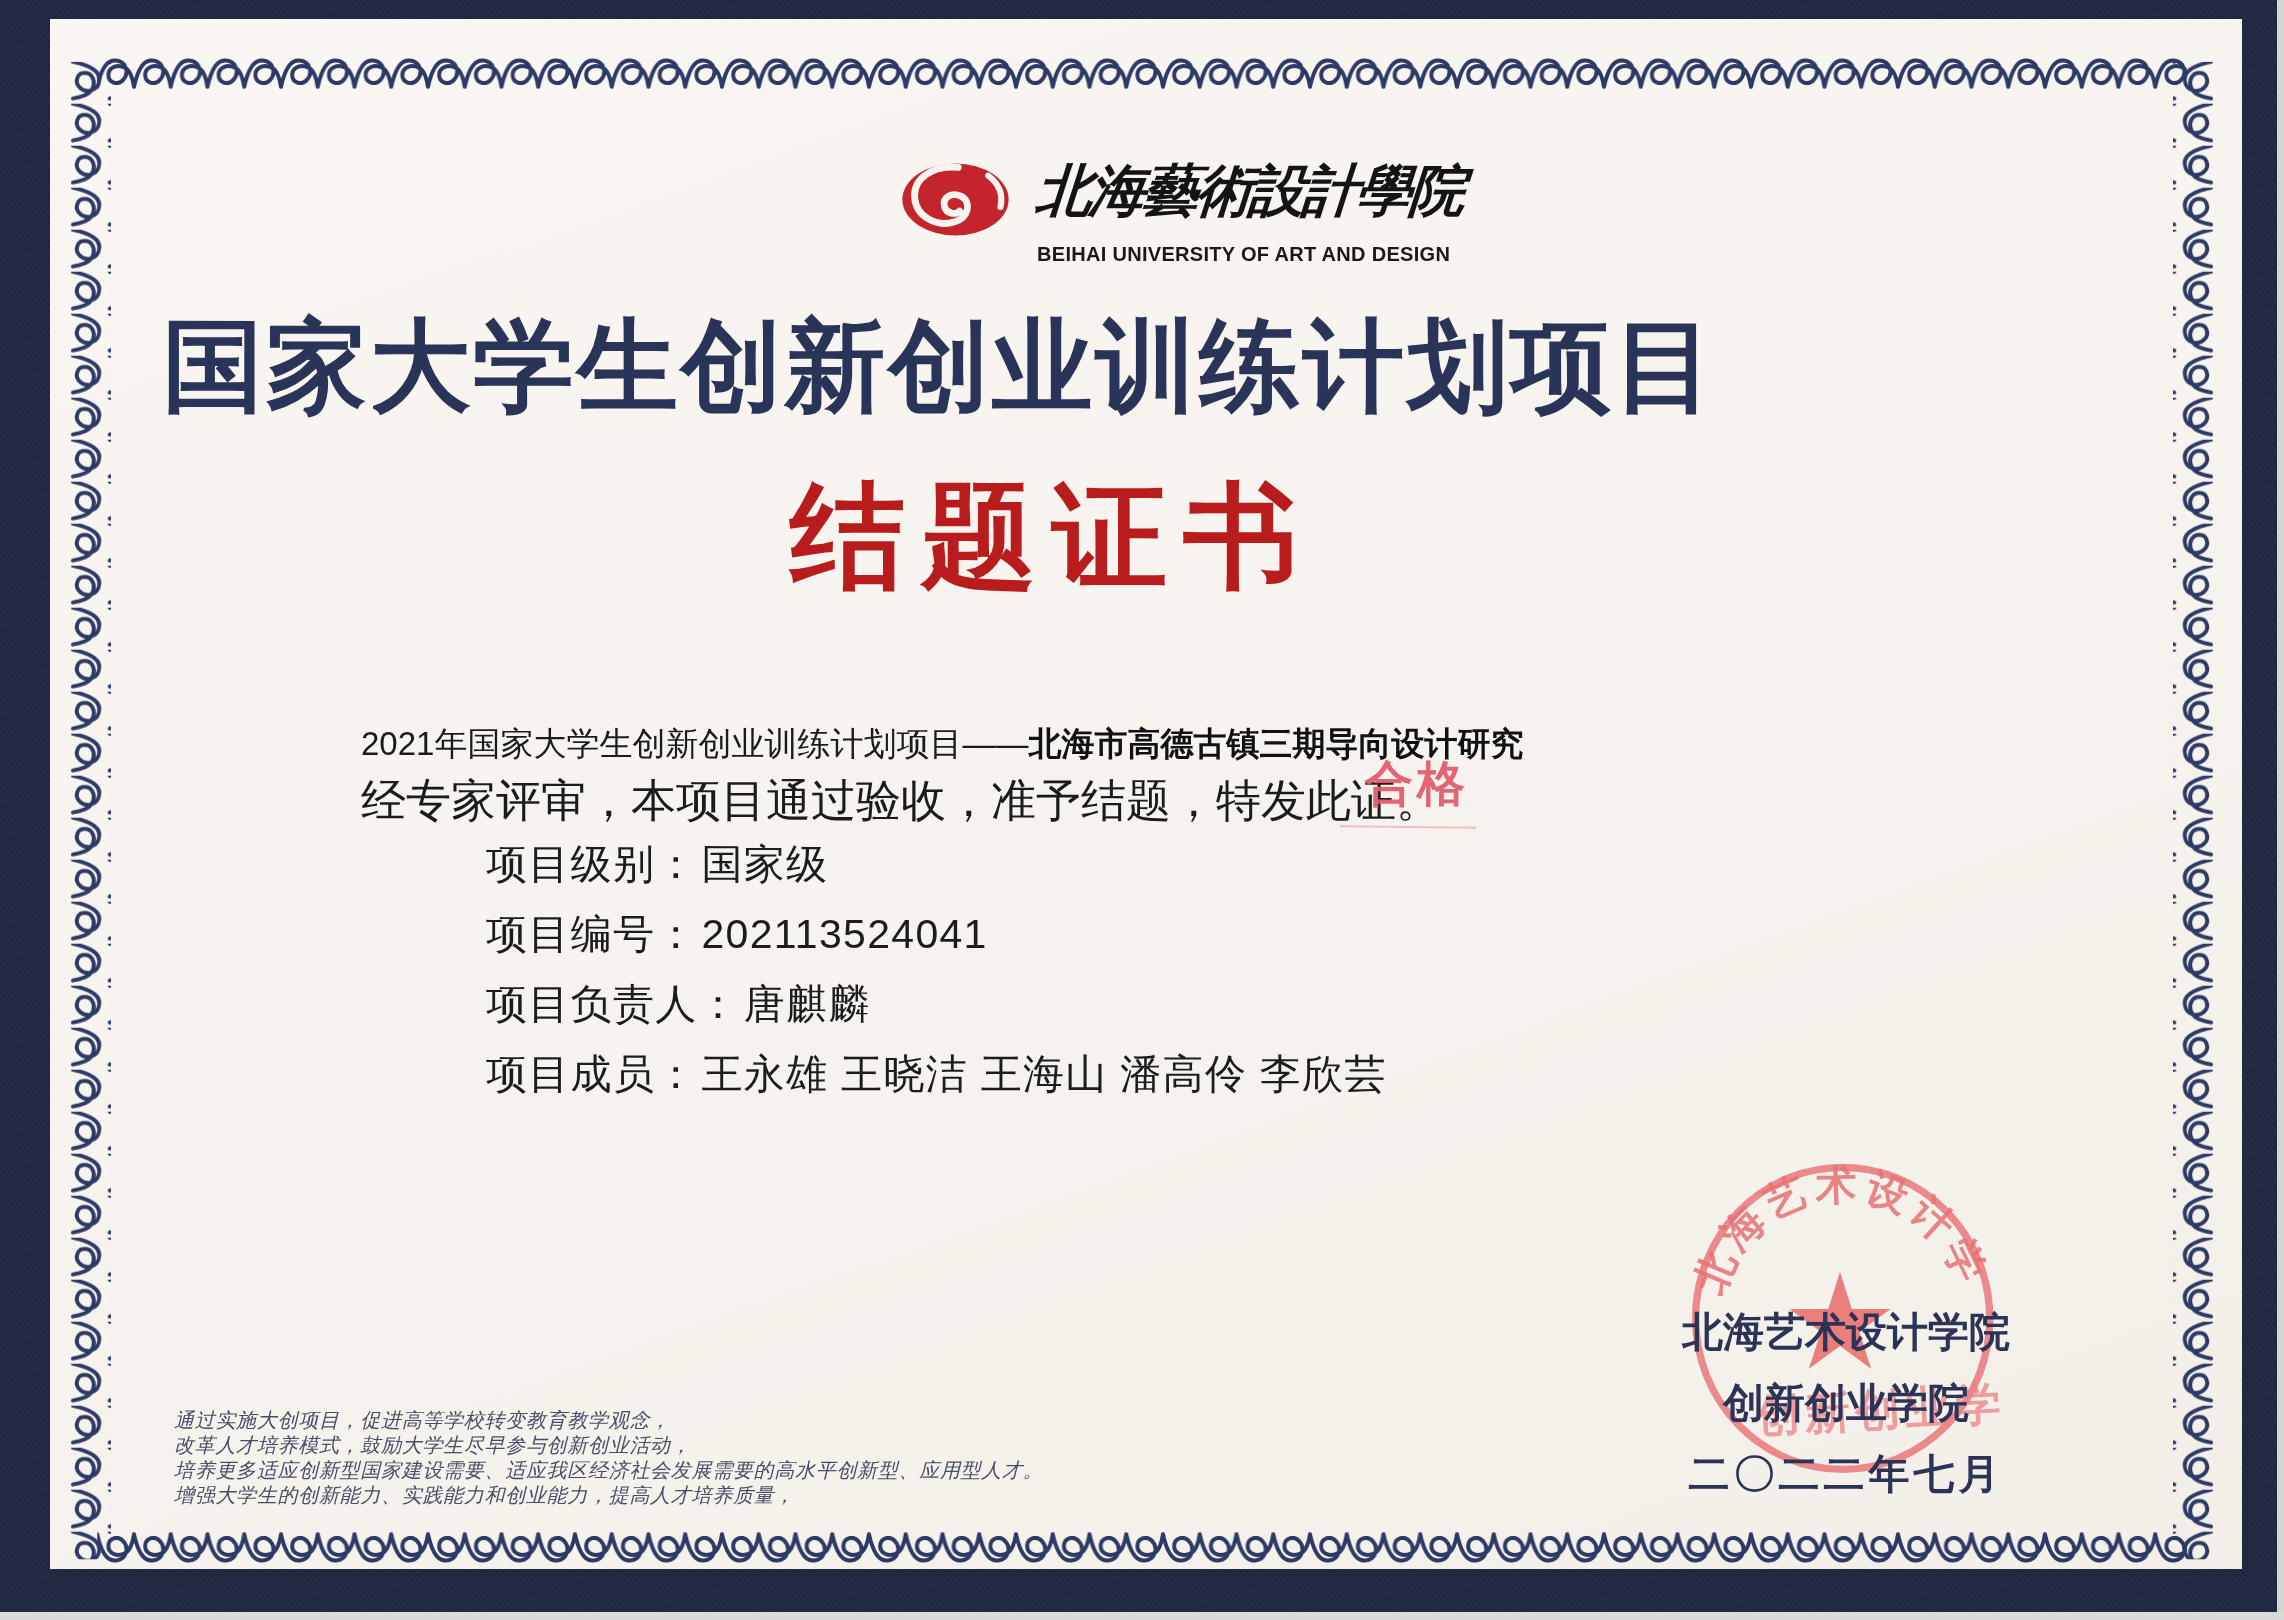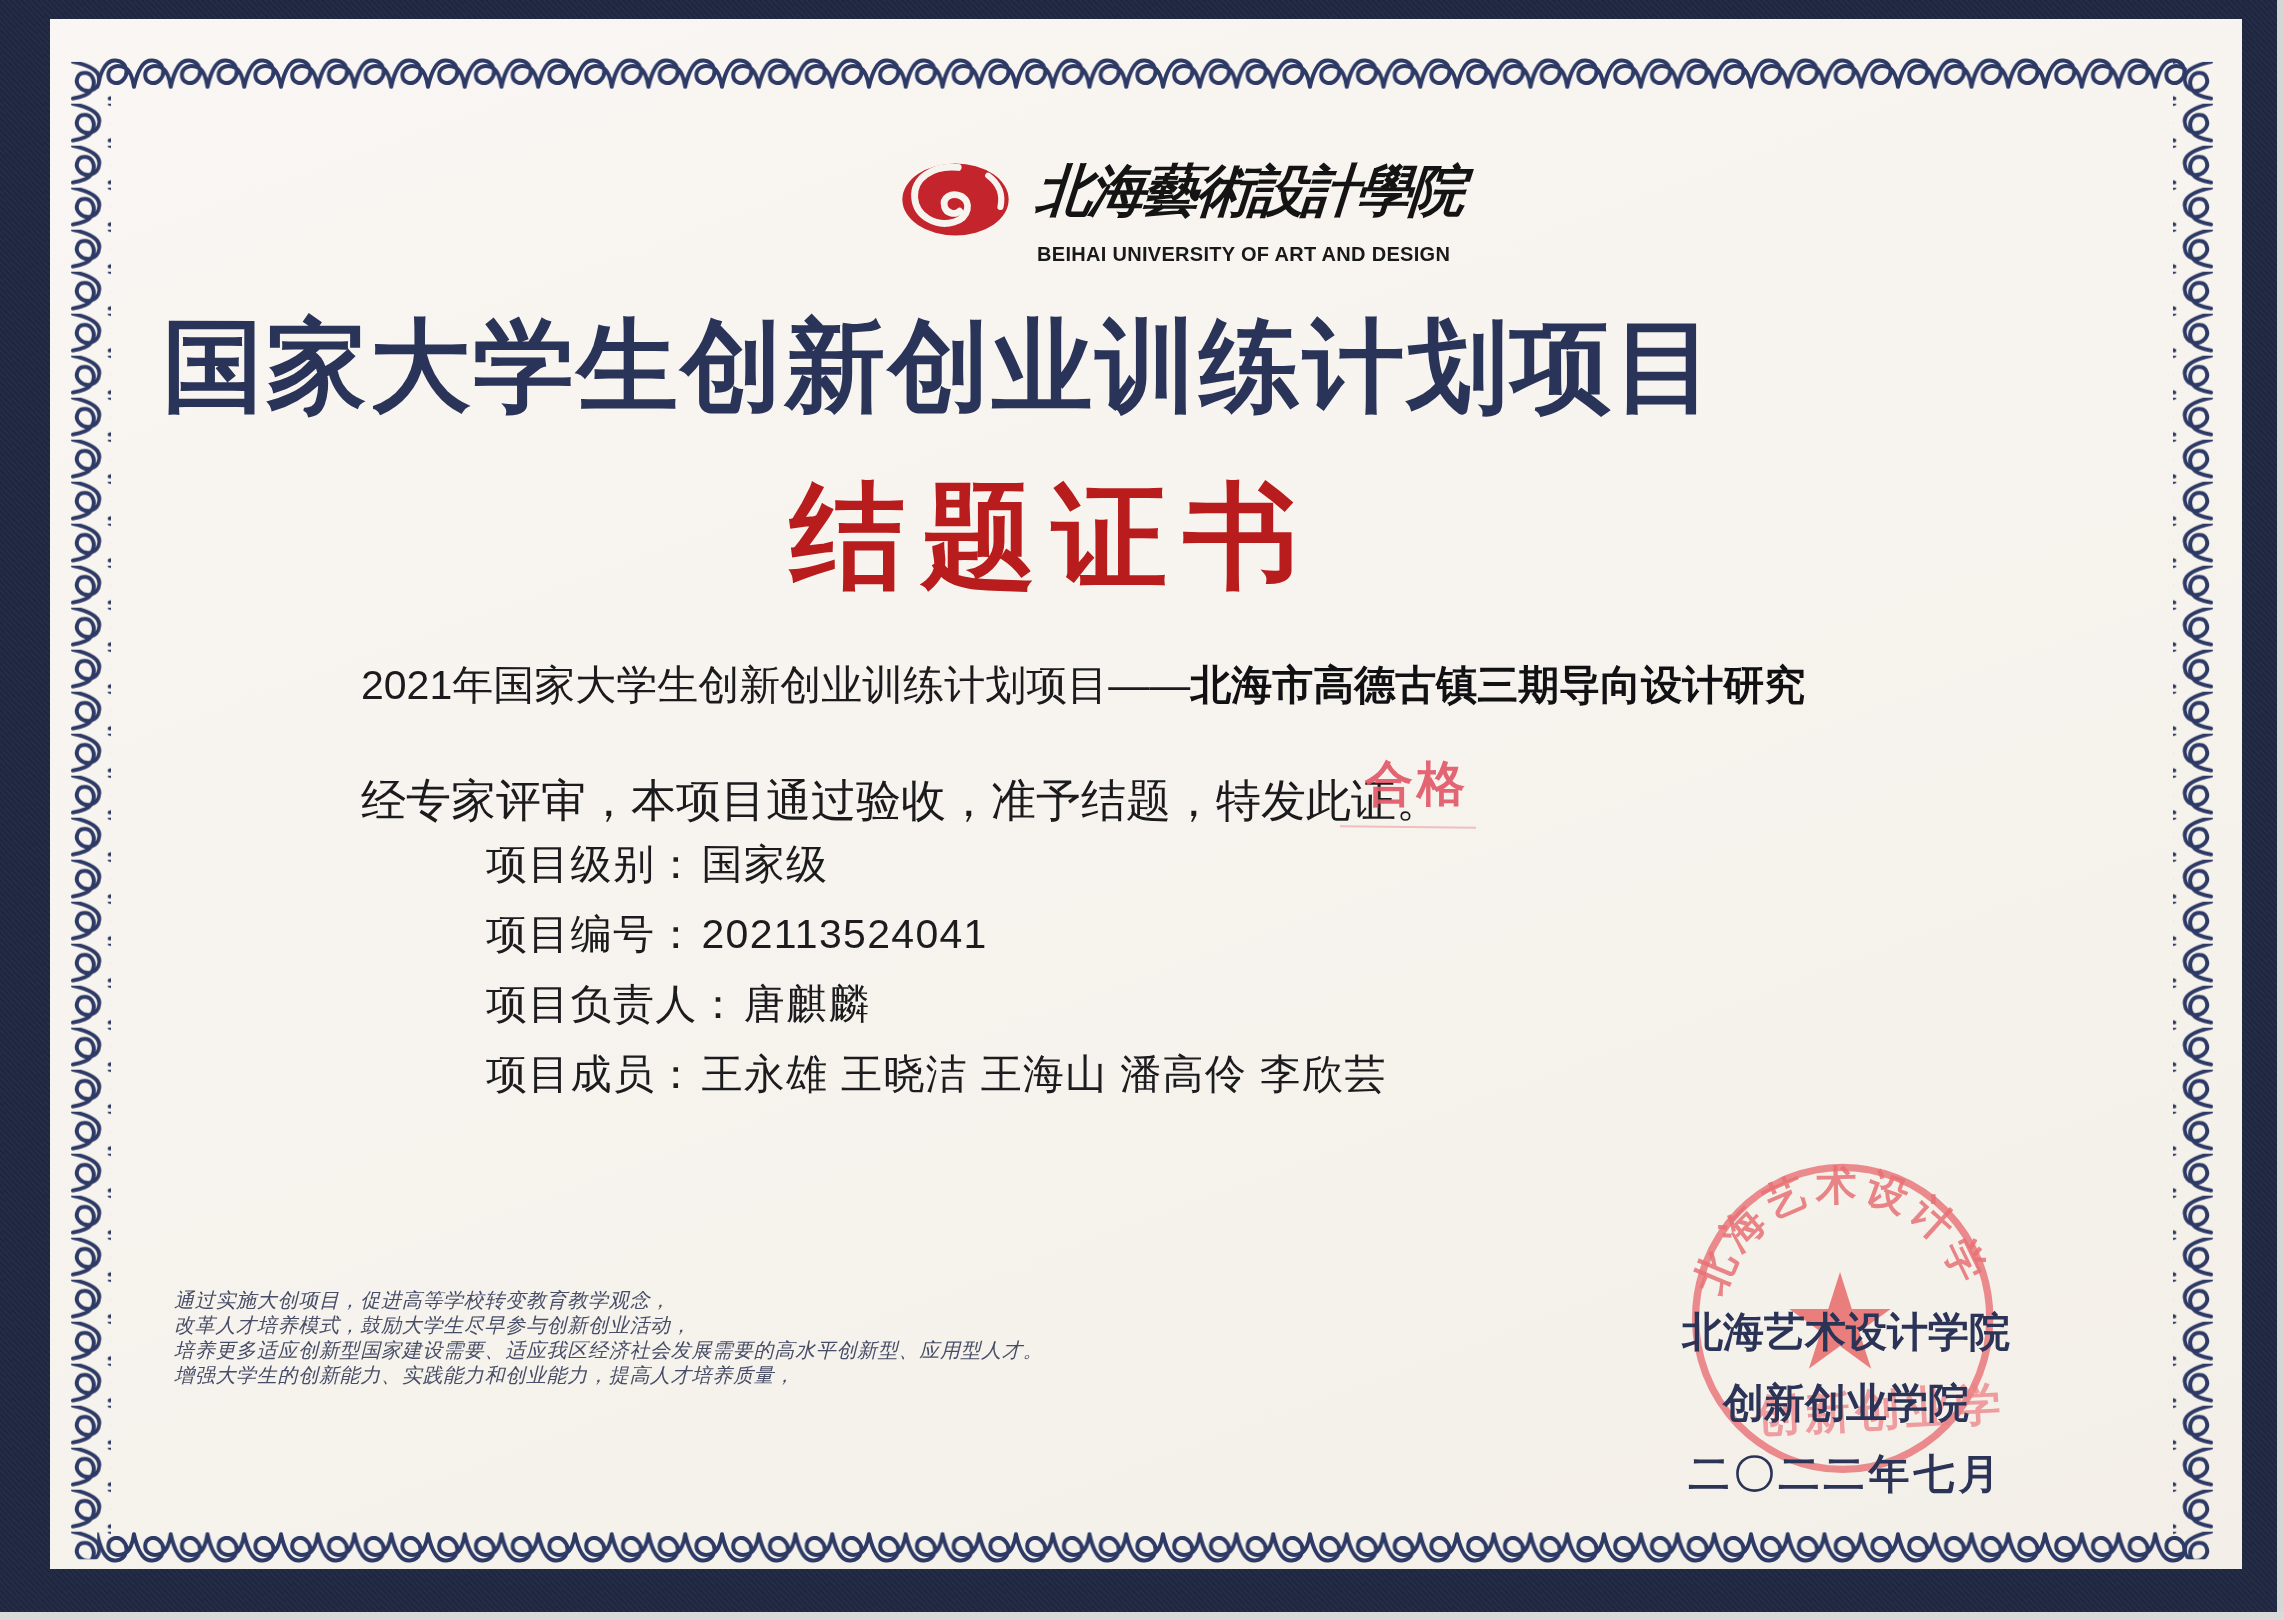--- a/index.html
+++ b/index.html
@@ -52,22 +52,22 @@
     font-size:101px;font-weight:700;letter-spacing:2.7px;color:#2a3459;white-space:nowrap;
   }
   .subtitle{
     position:absolute;left:0;top:460px;width:2104px;text-align:center;
     font-family:"Liberation Serif","DejaVu Serif",serif;
     font-size:115px;font-weight:700;letter-spacing:16px;color:#b91c1c;white-space:nowrap;
   }
 
   
   .intro-line1{
-    position:absolute;left:361px;top:658px;white-space:nowrap;
-    font-size:41px;color:#1b1b1d;font-weight:500;
+    position:absolute;left:361px;top:722px;white-space:nowrap;
+    font-size:33px;color:#1b1b1d;font-weight:500;
   }
   .intro-line1 .proj{font-weight:700;color:#111114;}
   .intro-line2{
     position:absolute;left:361px;top:771px;white-space:nowrap;
     font-size:45px;color:#1b1b1d;font-weight:500;
   }
   .pass-mark{
     position:absolute;left:1365px;top:752px;
     font-size:48px;font-weight:700;color:#e25a69;opacity:0.92;
     letter-spacing:4px;white-space:nowrap;
@@ -78,21 +78,21 @@
   }
 
   
   .fields{position:absolute;left:438px;top:829px;margin-left:48px;}
   .field-row{height:70px;line-height:70px;font-size:41px;color:#1c1c1f;font-weight:500;white-space:nowrap;}
   .field-row .lbl{letter-spacing:1.3px;}
   .field-row .val{margin-left:4px;letter-spacing:1.3px;}
 
   
   .mission{
-    position:absolute;left:174px;top:1288px;
+    position:absolute;left:174px;top:1408px;
     font-family:"Liberation Serif","DejaVu Serif",serif;font-style:italic;
     font-size:20px;line-height:25px;letter-spacing:0.7px;color:#474d66;
   }
 
   
   .seal-svg{position:absolute;left:1688px;top:1162px;width:312px;height:318px;z-index:2;}
   .issuer{
     position:absolute;left:1643px;top:1297px;width:406px;z-index:3;text-align:center;
     font-family:"Liberation Serif","DejaVu Serif",serif;
     font-weight:600;color:#2b3457;font-size:41px;line-height:71px;white-space:nowrap;

